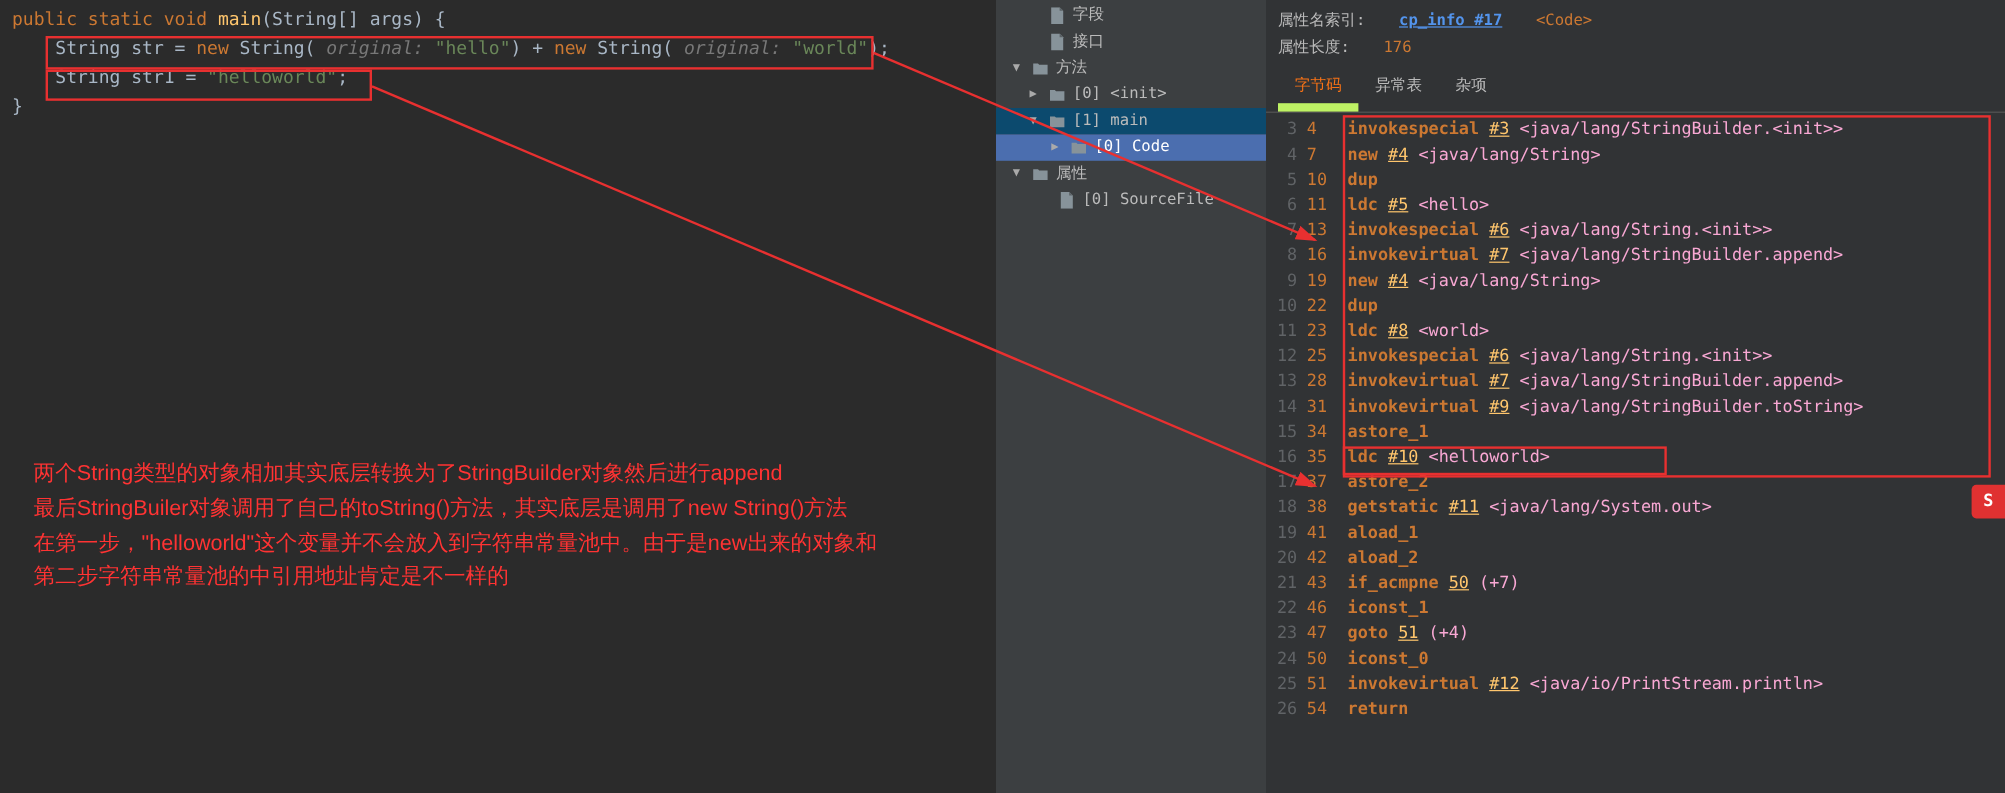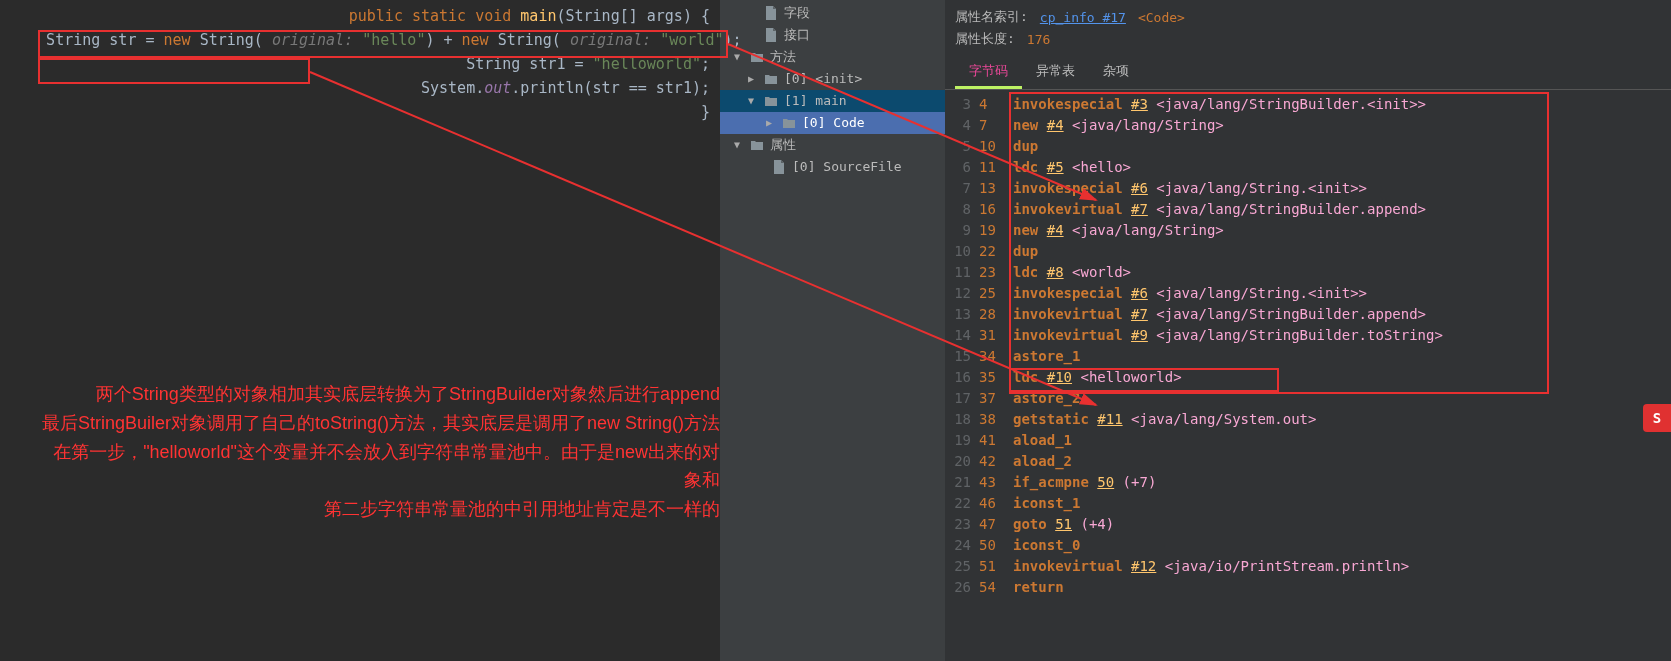--- a/index.html
+++ b/index.html
@@ -1,18 +1,18 @@
 <!DOCTYPE html>
 <html><head>
 <meta charset="utf-8">
 <style>
 * { margin:0; padding:0; box-sizing:border-box; }
 body { font-family:'Consolas','Monaco',monospace; background:#2b2b2b; color:#a9b7c6; font-size:14px; overflow:hidden; width:1671px; height:661px; position:relative; }
 .main { display:flex; height:661px; }
-.editor { width:720px; background:#2b2b2b; padding:4px 10px; position:relative;text-align:right; }
+.editor { width:830px; background:#2b2b2b; padding:4px 10px; position:relative; }
 .code-line { height:24px; line-height:24px; white-space:pre; font-size:15px; }
 .kw { color:#cc7832; }
 .mname { color:#ffc66d; }
 .type { color:#a9b7c6; }
 .str-lit { color:#6a8759; }
 .hint { color:#787878; font-style:italic; }
 .static-field { color:#9876aa; font-style:italic; }
 .paren { color:#a9b7c6; }
 .red-box { position:absolute; border:2px solid #e83030; pointer-events:none; }
 .annotation { position:absolute; color:#ff3333; font-size:18px; font-family:'SimSun','Microsoft YaHei',sans-serif; line-height:1.6; }
@@ -20,57 +20,56 @@
 .tree { width:225px; background:#3c3f41; padding-top:2px; color:#bbbbbb; font-size:13px; overflow:hidden; }
 .tree-item { height:22px; line-height:22px; padding-left:8px; display:flex; align-items:center; gap:6px; cursor:pointer; }
 .tree-item.selected { background:#0c4a6e; }
 .tree-item.highlight { background:#4b6eaf; color:#fff; }
 .tree-arrow { width:10px; display:inline-block; color:#aaa; font-size:10px; }
 .tree-icon { width:14px; height:14px; display:inline-flex; align-items:center; justify-content:center; font-size:11px; }
 .folder-icon { color:#87939a; }
 .file-icon { color:#87939a; }
 .right { flex:1; background:#313335; color:#bbb; display:flex; flex-direction:column; }
 .props { padding:6px 10px; font-size:13px; }
-.prop-row { display:flex; gap:12px; height:22px; align-items:center; }
+.prop-row { display:flex; gap:28px; height:22px; align-items:center; }
 .prop-label { color:#bbb; }
-.prop-link { color:#5394ec; text-decoration:underline; cursor:pointer; }
+.prop-link { color:#5394ec; text-decoration:underline; cursor:pointer;font-weight:bold; }
 .prop-code { color:#cc7832; }
 .prop-val { color:#cc7832; }
 .section-head { padding:6px 12px 2px; color:#bbb; font-size:13px; }
 .tabs { display:flex; gap:0; padding:0 10px; border-bottom:1px solid #555; }
 .tab { padding:6px 14px; font-size:13px; cursor:pointer; color:#bbb; }
-.tab.active { border-bottom:3px solid #bef264; color:#ec4899; }
+.tab.active { border-bottom:7px solid #bef264; color:#f97316; }
 .bytecode { flex:1; padding:4px 0; overflow:hidden; position:relative; }
 .bc-line { height:21px; line-height:21px; display:flex; font-size:14px; white-space:pre; }
 .bc-gutter { width:34px; text-align:right; color:#606366; padding-right:8px; }
 .bc-offset { width:34px; color:#cc7832; }
 .bc-op { color:#cc7832; font-weight:bold; }
 .bc-ref { color:#ffc66d; text-decoration:underline; }
 .bc-comment { color:#f9a8d4; }
 .bc-red-box { position:absolute; border:2px solid #e83030; pointer-events:none; }
 .side-button { position:absolute; right:0; top:404px; width:28px; height:28px; background:#e03131; border-radius:4px 0 0 4px; display:flex; align-items:center; justify-content:center; color:#fff; font-weight:bold; }
 </style>
 </head>
 <body>
 
 <div class="main">
 
   <div class="editor">
     <div id="code-lines">
         <div class="code-line"><span class="kw">public </span><span class="kw">static </span><span class="kw">void </span><span class="mname">main</span><span class="paren">(String[] args) {</span></div>
         <div class="code-line"><span class="type">    String str = </span><span class="kw">new </span><span class="type">String(</span><span class="hint"> original: </span><span class="str-lit">"hello"</span><span class="paren">) + </span><span class="kw">new </span><span class="type">String(</span><span class="hint"> original: </span><span class="str-lit">"world"</span><span class="paren">);</span></div>
         <div class="code-line"><span class="type">    String str1 = </span><span class="str-lit">"helloworld"</span><span class="paren">;</span></div>
-        <div class="code-line"><span class="type">    System.</span><span class="static-field">out</span><span class="type">.println(str </span><span class="type">== </span><span class="paren">str1);</span></div>
         <div class="code-line"><span class="paren">}</span></div>
       </div>
     <div id="editor-boxes">
         <div class="red-box" style="top: 30px; left: 38px; width: 690px; height: 28px;"></div>
         <div class="red-box" style="top: 58px; left: 38px; width: 272px; height: 26px;"></div>
       </div>
-    <div class="annotation" style="top:380px;left:41px" id="annotation">
+    <div class="annotation" style="top:380px;left:28px" id="annotation">
         <div>两个String类型的对象相加其实底层转换为了StringBuilder对象然后进行append</div>
         <div>最后StringBuiler对象调用了自己的toString()方法，其实底层是调用了new String()方法</div>
         <div>在第一步，"helloworld"这个变量并不会放入到字符串常量池中。由于是new出来的对象和</div>
         <div>第二步字符串常量池的中引用地址肯定是不一样的</div>
       </div>
   </div>
 
   <div class="tree" id="tree">
       <div class="tree-item" style="padding-left: 28px;">
         <span class="tree-arrow"></span>

